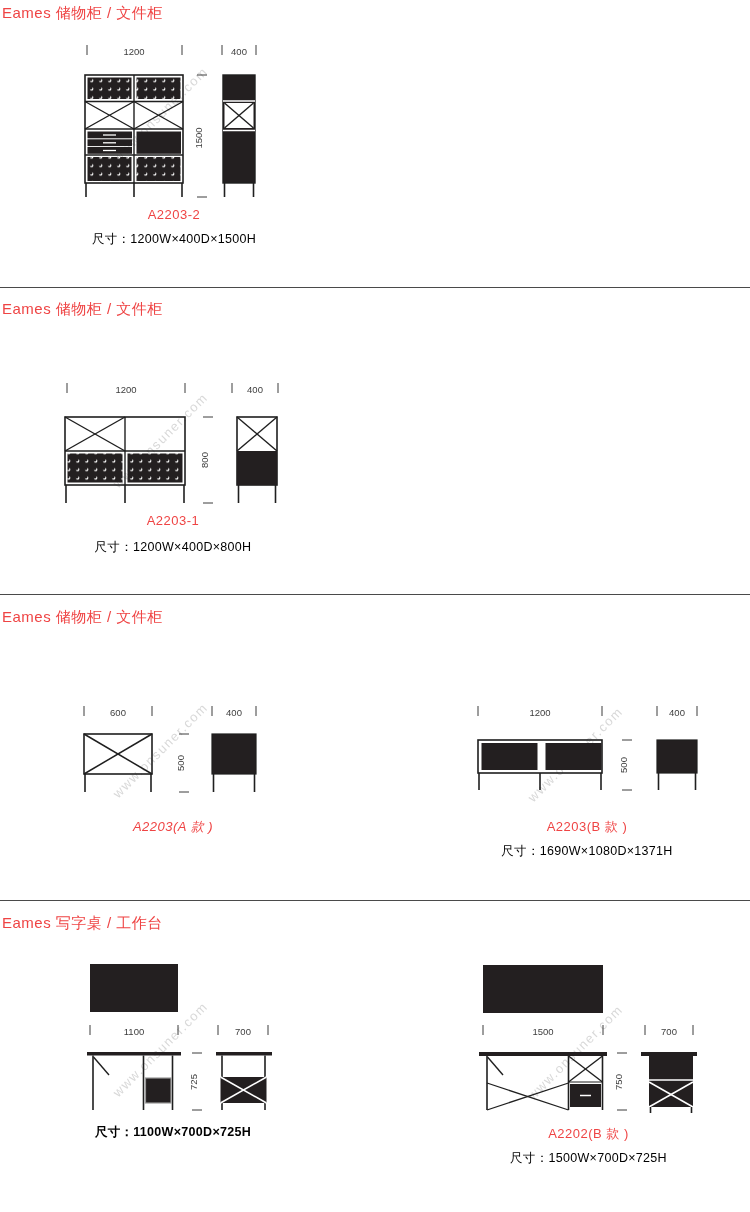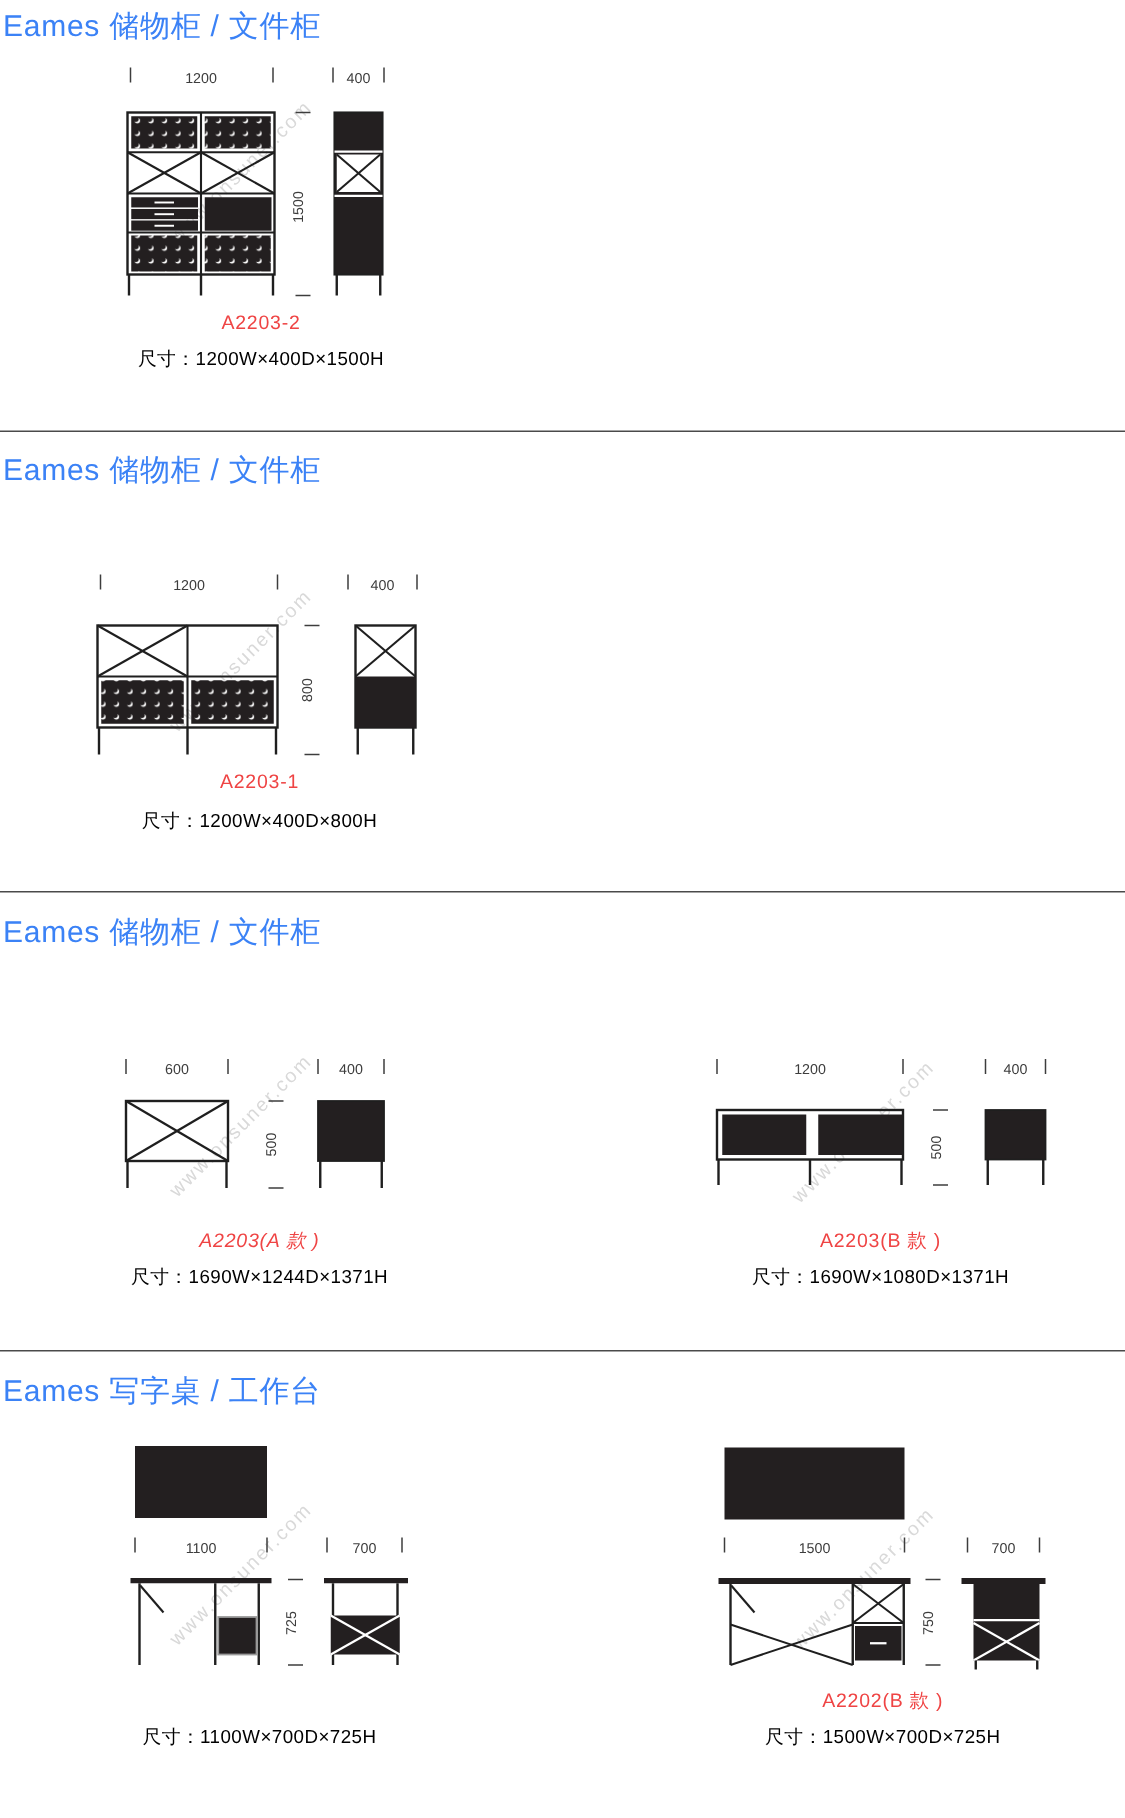--- a/index.html
+++ b/index.html
@@ -1,21 +1,21 @@
 <!DOCTYPE html>
 <html><head>
 <meta charset="utf-8">
 <style>
   html,body{margin:0;padding:0;background:#fff;}
   #canvas{
     position:relative;width:750px;height:1212px;background:#fff;overflow:hidden;
     font-family:"Liberation Sans","DejaVu Sans",sans-serif;
   }
   .section-title{
-    position:absolute;left:2px;font-size:20px;color:#3b82f6;letter-spacing:.5px;
+    position:absolute;left:2px;font-size:15px;color:#ef4444;letter-spacing:.5px;
   }
   .divider{position:absolute;left:0;width:750px;height:0;border-top:1.6px solid #4a4a4a;}
   .model-label{position:absolute;text-align:center;font-size:13px;color:#ef4444;letter-spacing:.5px;}
   .size-label{position:absolute;text-align:center;font-size:12.5px;color:#000000;letter-spacing:.3px;}
   .wm{
     position:absolute;z-index:0;color:#d9d9d9;font-size:13px;letter-spacing:1.5px;
     transform:rotate(-45deg);transform-origin:left center;white-space:nowrap;
   }
   svg.drawing{position:absolute;z-index:1;overflow:visible;}
   svg .ln{stroke:#1f1f1f;fill:none;}
@@ -175,21 +175,20 @@
       <line class="ln" x1="184.5" y1="74" x2="184.5" y2="92" stroke-width="1.6"></line>
     </g>
     <g>
       <line class="dimtick" x1="109" y1="34" x2="119" y2="34"></line>
       <line class="dimtick" x1="109" y1="92" x2="119" y2="92"></line>
       <text class="dimtxt" x="114" y="63" text-anchor="middle" transform="rotate(-90 114 63)">500</text>
     </g>
   </svg>
 
   <div class="model-label" style="left:62px;top:818px;width:222px;font-style:italic;">A2203(A 款 )</div>
-  <div class="size-label" style="left:62px;top:843px;width:222px;">尺寸：1690W×1244D×1371H</div>
 
   <svg class="drawing" style="left:465px;top:700px;" width="245" height="100" viewBox="0 0 245 100">
     <g>
       <line class="dimtick" x1="13" y1="6" x2="13" y2="16"></line>
       <line class="dimtick" x1="137" y1="6" x2="137" y2="16"></line>
       <text class="dimtxt" x="75" y="16" text-anchor="middle">1200</text>
       <line class="dimtick" x1="192" y1="6" x2="192" y2="16"></line>
       <line class="dimtick" x1="232" y1="6" x2="232" y2="16"></line>
       <text class="dimtxt" x="212" y="16" text-anchor="middle">400</text>
     </g>
@@ -248,21 +247,21 @@
       <line class="wln" x1="150.5" y1="122" x2="196.5" y2="148" stroke-width="1.5"></line>
       <line class="wln" x1="150.5" y1="148" x2="196.5" y2="122" stroke-width="1.5"></line>
     </g>
     <g>
       <line class="dimtick" x1="122" y1="98" x2="132" y2="98"></line>
       <line class="dimtick" x1="122" y1="155" x2="132" y2="155"></line>
       <text class="dimtxt" x="127" y="127" text-anchor="middle" transform="rotate(-90 127 127)">725</text>
     </g>
   </svg>
 
-  <div class="size-label" style="left:62px;top:1150px;width:222px;">尺寸：1100W×700D×725H</div>
+  <div class="size-label" style="left:62px;top:1124px;width:222px;font-weight:bold;">尺寸：1100W×700D×725H</div>
 
   <svg class="drawing" style="left:465px;top:955px;" width="245" height="160" viewBox="0 0 245 160">
     <g>
       <rect class="dk" x="18" y="10" width="120" height="48"></rect>
     </g>
     <g>
       <line class="dimtick" x1="18" y1="70" x2="18" y2="80"></line>
       <line class="dimtick" x1="138" y1="70" x2="138" y2="80"></line>
       <text class="dimtxt" x="78" y="80" text-anchor="middle">1500</text>
       <line class="dimtick" x1="180" y1="70" x2="180" y2="80"></line>

